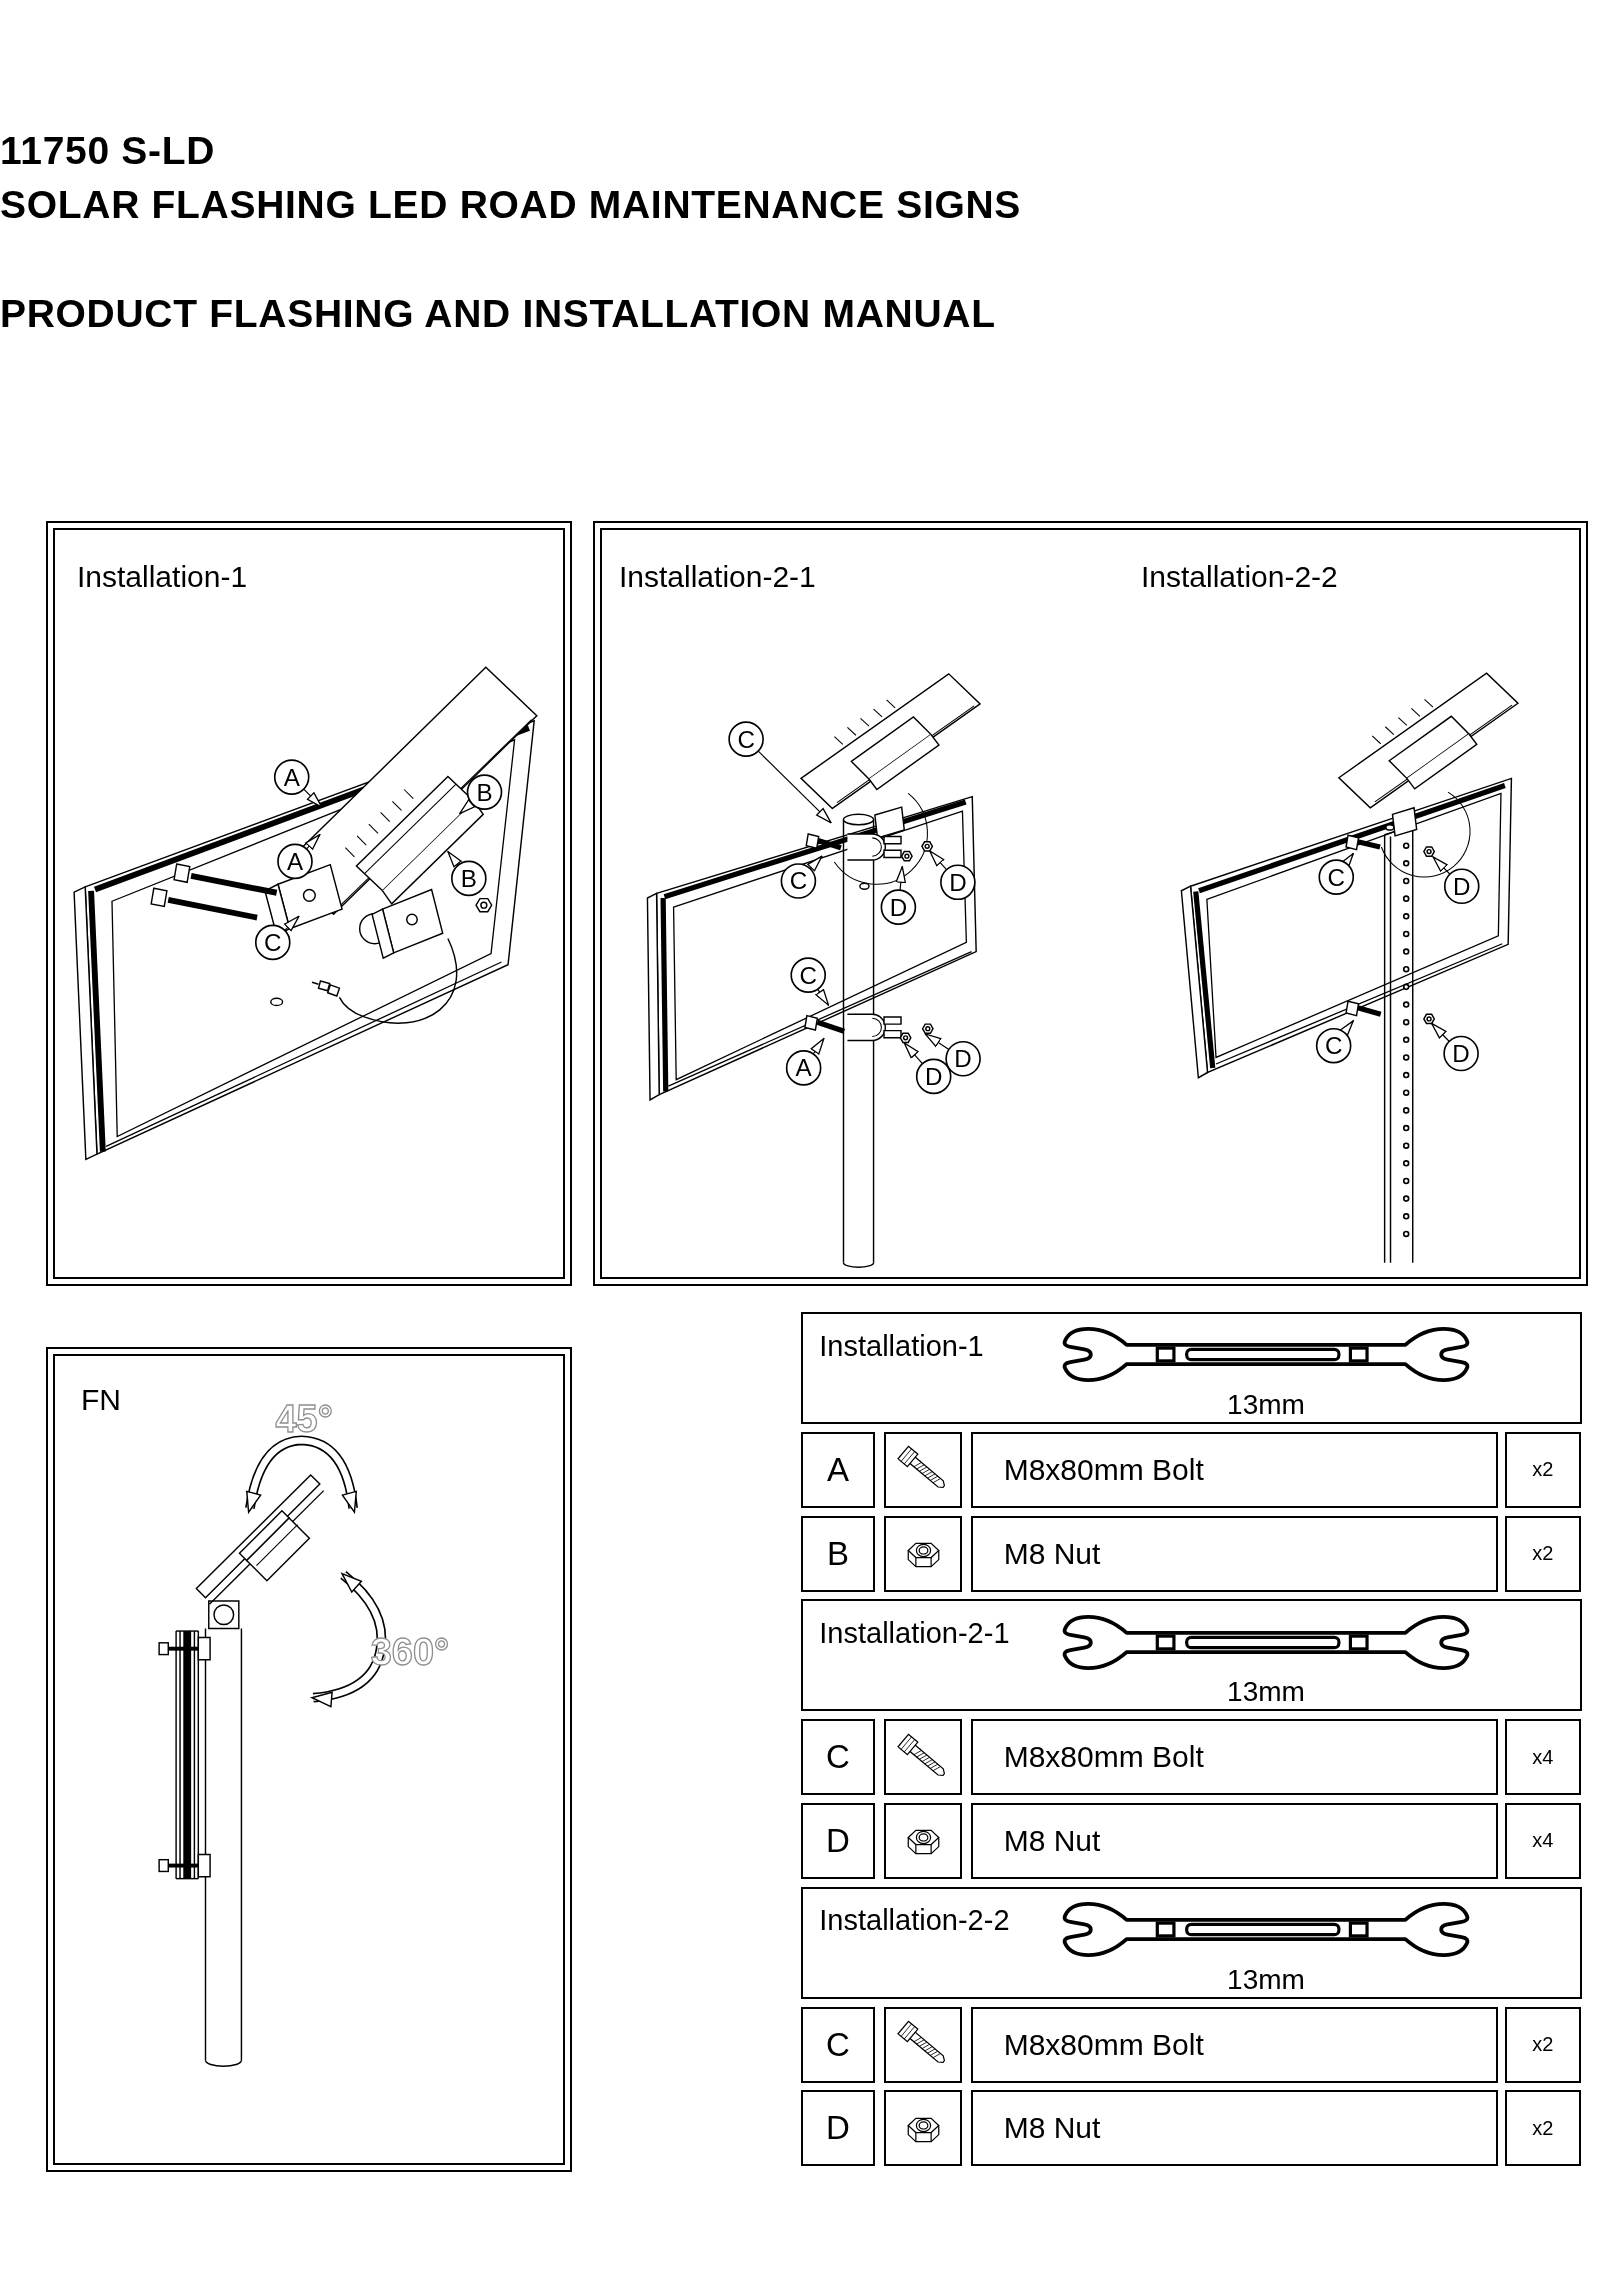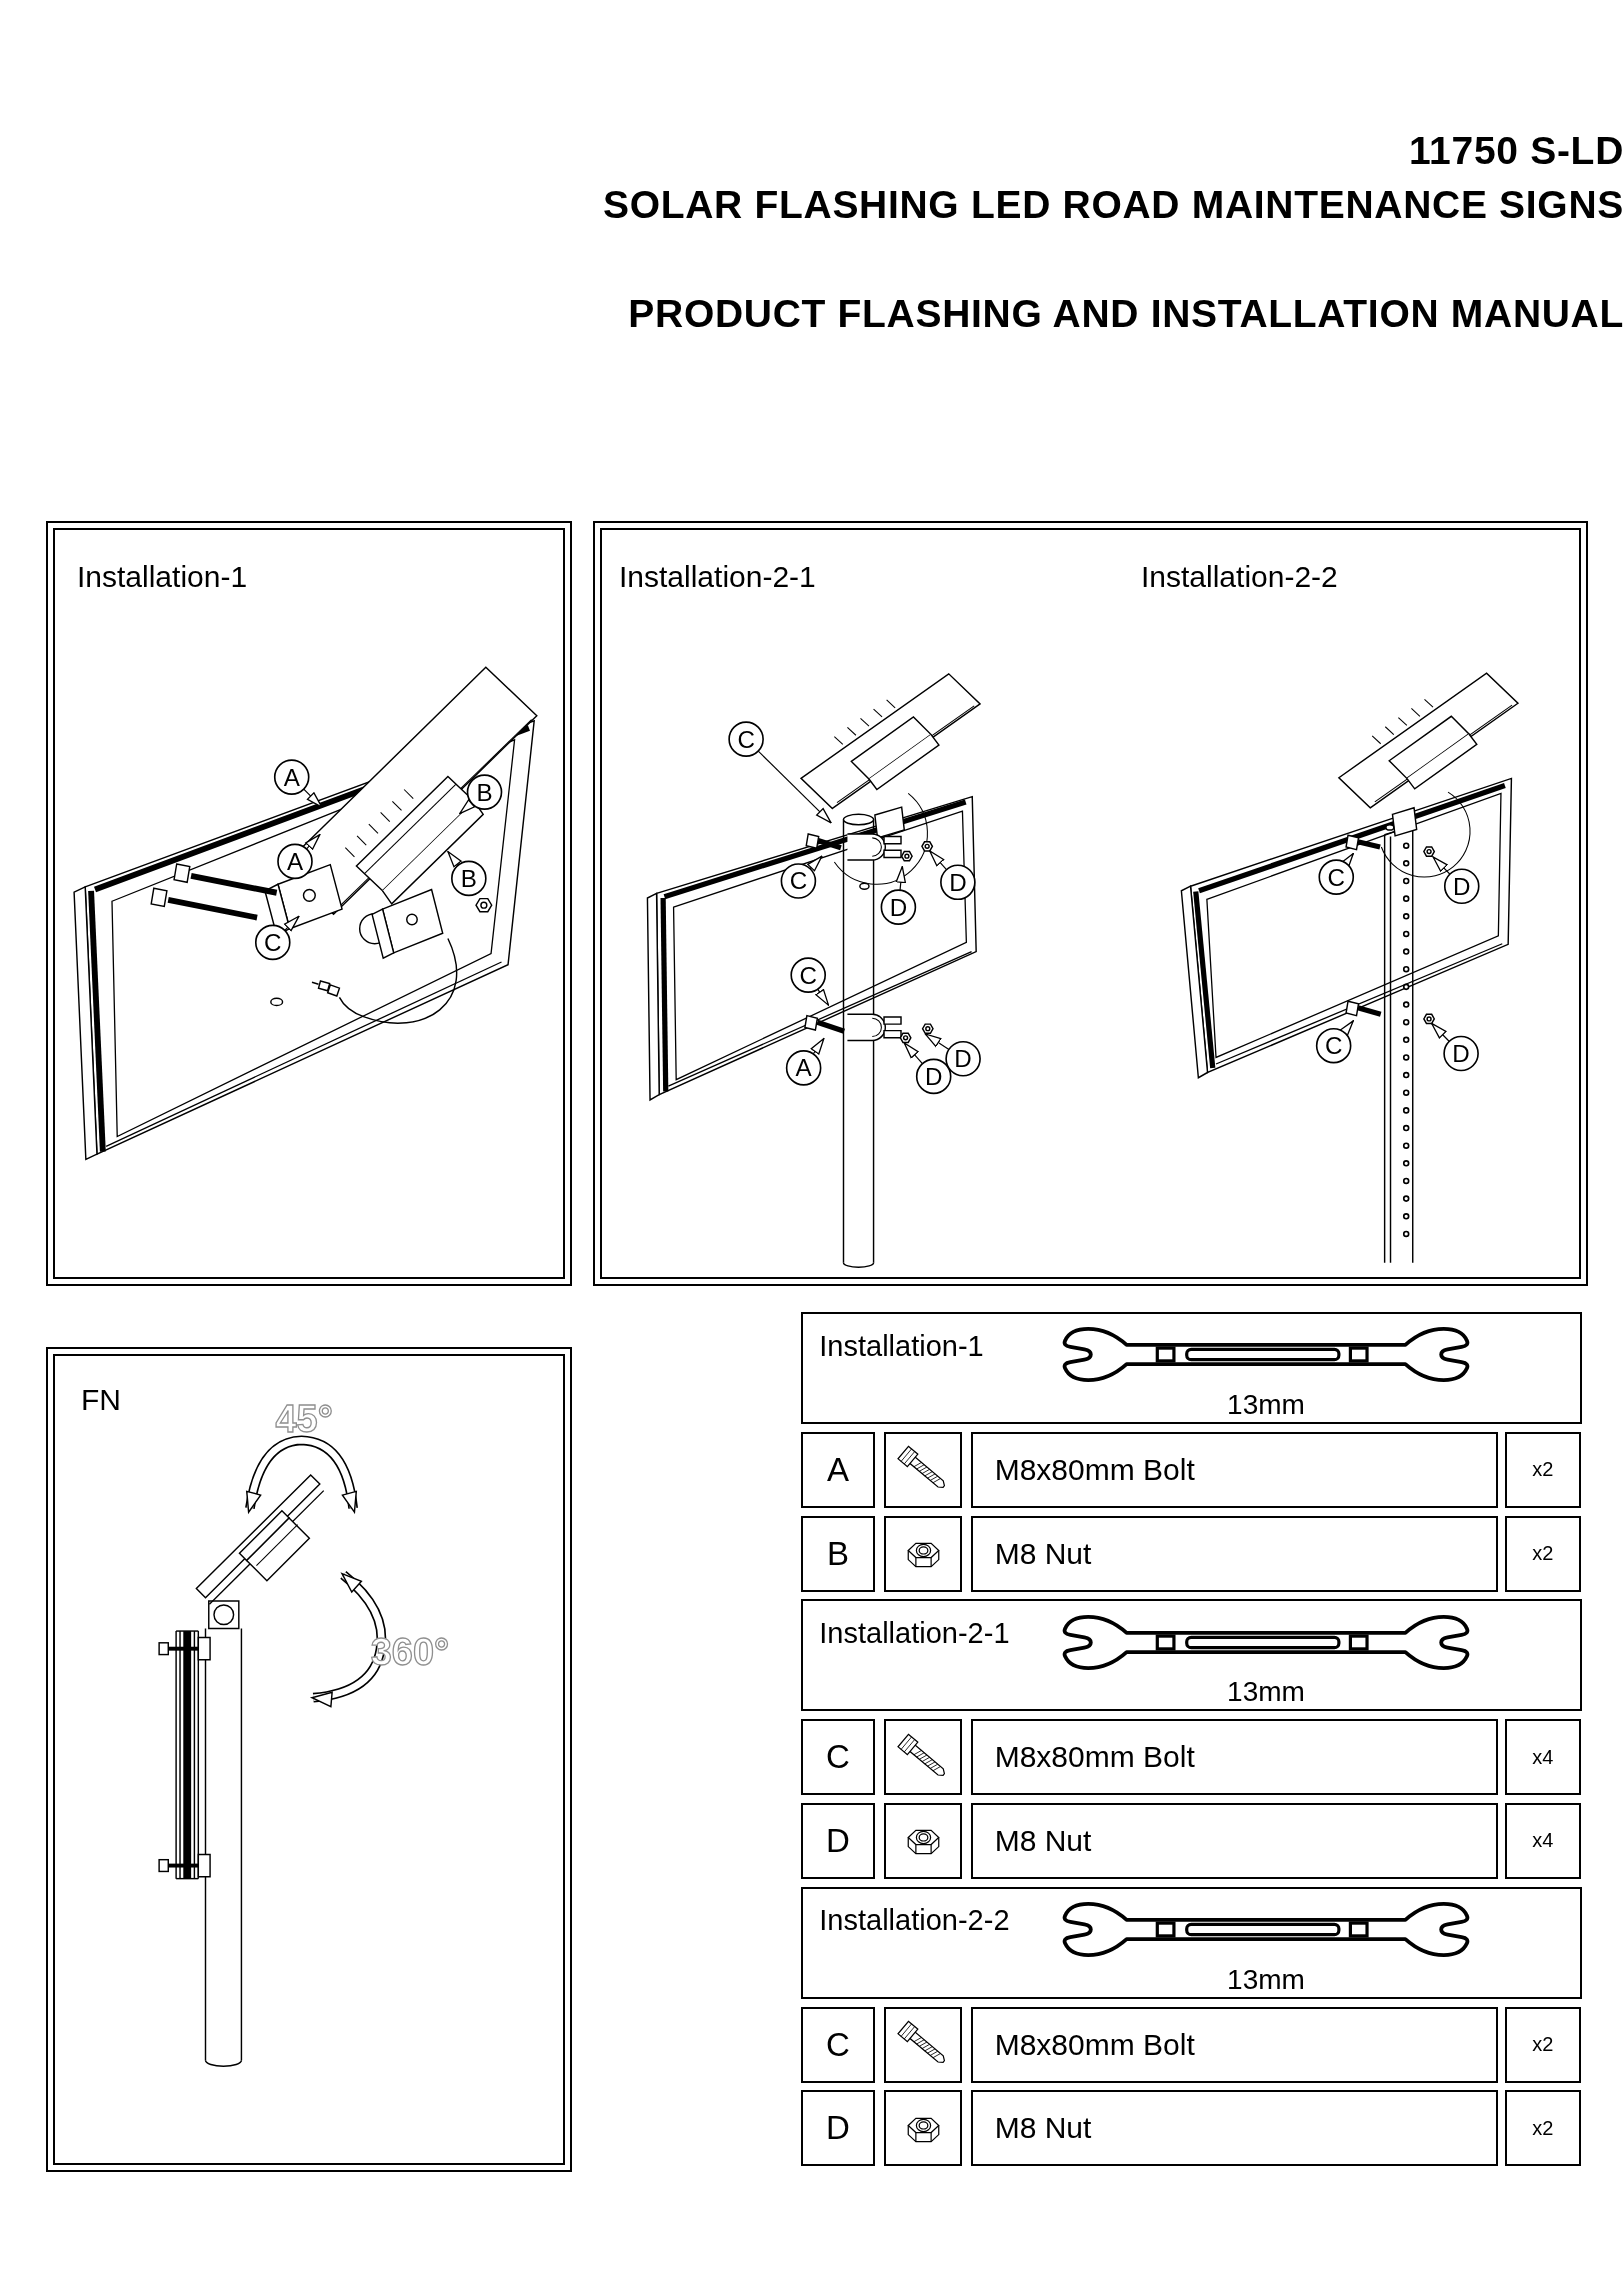--- a/index.html
+++ b/index.html
@@ -1,37 +1,37 @@
 <!DOCTYPE html>
 <html style="font-size:10.5px"><head>
 <meta charset="utf-8">
 <style>
   html,body{margin:0;padding:0;}
   body{width:1624px;height:2295px;background:#fff;position:relative;
        font-family:"Liberation Sans","DejaVu Sans",sans-serif;color:#000;}
   *{box-sizing:border-box;}
-  .title{position:absolute;left:0;width:1624px;text-align:right;font-weight:bold;
+  .title{position:absolute;left:0;width:1624px;text-align:left;font-weight:bold;
          font-size:39px;letter-spacing:0.7px;white-space:nowrap;}
   .dbox{position:absolute;border:2.6px solid #000;background:#fff;}
   .dbox-inner{position:absolute;inset:5.2px;border:2px solid #000;}
   .dlabel{position:absolute;font-size:30px;z-index:5;white-space:nowrap;}
   svg.diag{position:absolute;left:9.2px;top:9.2px;z-index:2;}
   svg text{font-family:"Liberation Sans","DejaVu Sans",sans-serif;}
 
   
   #parts-table{position:absolute;left:801px;top:1312px;width:781px;}
   .tsection-header{position:relative;border:2.6px solid #000;height:112px;background:#fff;margin-bottom:7.8px;}
   .tsection-title{position:absolute;left:16.3px;top:15.7px;font-size:29px;}
   .wrench-wrap{position:absolute;left:252px;top:9.2px;width:422px;height:63px;}
   .tool-size{position:absolute;left:252px;top:75px;width:422px;text-align:center;font-size:28px;}
   .trow{display:flex;height:76px;margin-bottom:7.8px;}
   .tcell{border:2.6px solid #000;background:#fff;display:flex;align-items:center;justify-content:center;}
   .c-key{width:74px;font-size:33px;}
   .c-icon{width:78px;margin-left:9.2px;}
-  .c-desc{width:527px;margin-left:8.5px;justify-content:flex-start;padding-left:22px;font-size:30px;}
+  .c-desc{width:527px;margin-left:8.5px;justify-content:flex-start;padding-left:31px;font-size:30px;}
   .c-qty{width:76px;margin-left:7.2px;font-size:20px;}
   .picon{width:61px;height:61px;display:block;}
 </style>
 </head>
 <body>
 
 <svg width="0" height="0" style="position:absolute" aria-hidden="true">
   <defs>
     <symbol id="sym-wrench" viewBox="0 0 660 96">
       <path d="M112,33 Q84,8 52,8 Q24,8 16,26 Q12,34 24,36 L46,40 Q56,42 56,48 Q56,54 46,56 L24,60 Q12,62 16,70 Q24,88 52,88 Q84,88 112,63 L548,63 Q576,88 608,88 Q636,88 644,70 Q648,62 636,60 L614,56 Q604,54 604,48 Q604,42 614,40 L636,36 Q648,34 644,26 Q636,8 608,8 Q576,8 548,33 Z" fill="#fff" stroke="#000" stroke-width="6" stroke-linejoin="round"></path>

